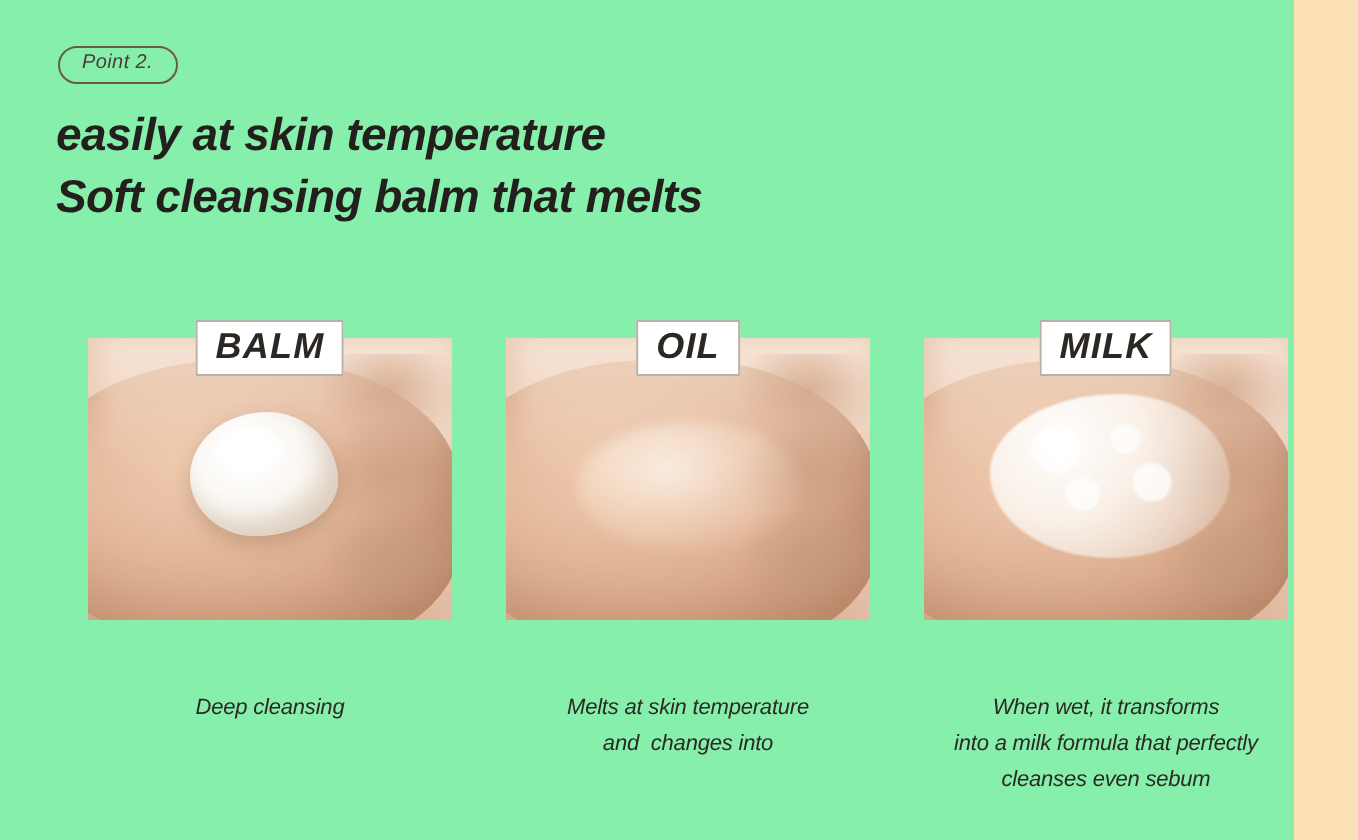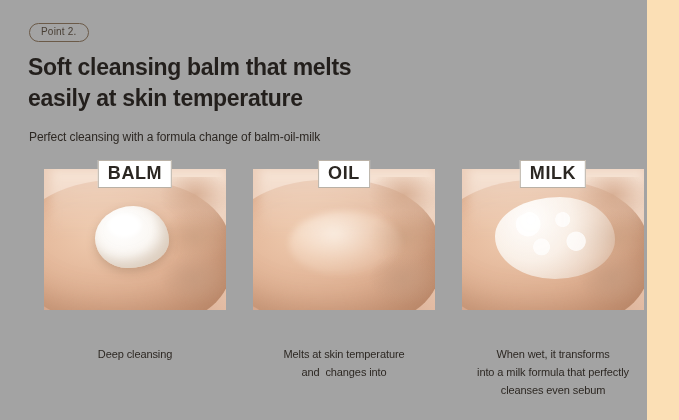--- a/index.html
+++ b/index.html
@@ -12,21 +12,22 @@
     background: #fbdfb5;
     font-family: "Liberation Sans", sans-serif;
     overflow: hidden;
     position: relative;
   }
   .page {
     position: absolute;
     left: 0; top: 0;
     width: 647px;
     height: 420px;
-    background: #a3a3a3;
+    background: #86efac;
+    font-style: italic;
   }
   .badge {
     position: absolute;
     left: 29px;
     top: 23px;
     border: 1px solid #6b5a48;
     border-radius: 11px;
     padding: 3px 11px 4px 11px;
     font-size: 10px;
     color: #4a4036;
@@ -201,25 +202,24 @@
   .caption div { white-space: pre; }
 </style>
 </head>
 <body>
 
 <div class="page">
 
   <div class="badge">Point 2.</div>
 
   <div class="headline">
+    <div>easily at skin temperature</div>
     <div>Soft cleansing balm that melts</div>
-    <div>easily at skin temperature</div>
   </div>
 
-  <div class="subhead">Perfect cleansing with a formula change of balm-oil-milk</div>
 
   <div class="cards">
 
     <div class="card">
       <div class="label">BALM</div>
       <div class="photo">
         <div class="bg-wall"></div>
         <div class="skin"></div>
         <div class="fingers"></div>
         <div class="blob-balm"></div>

